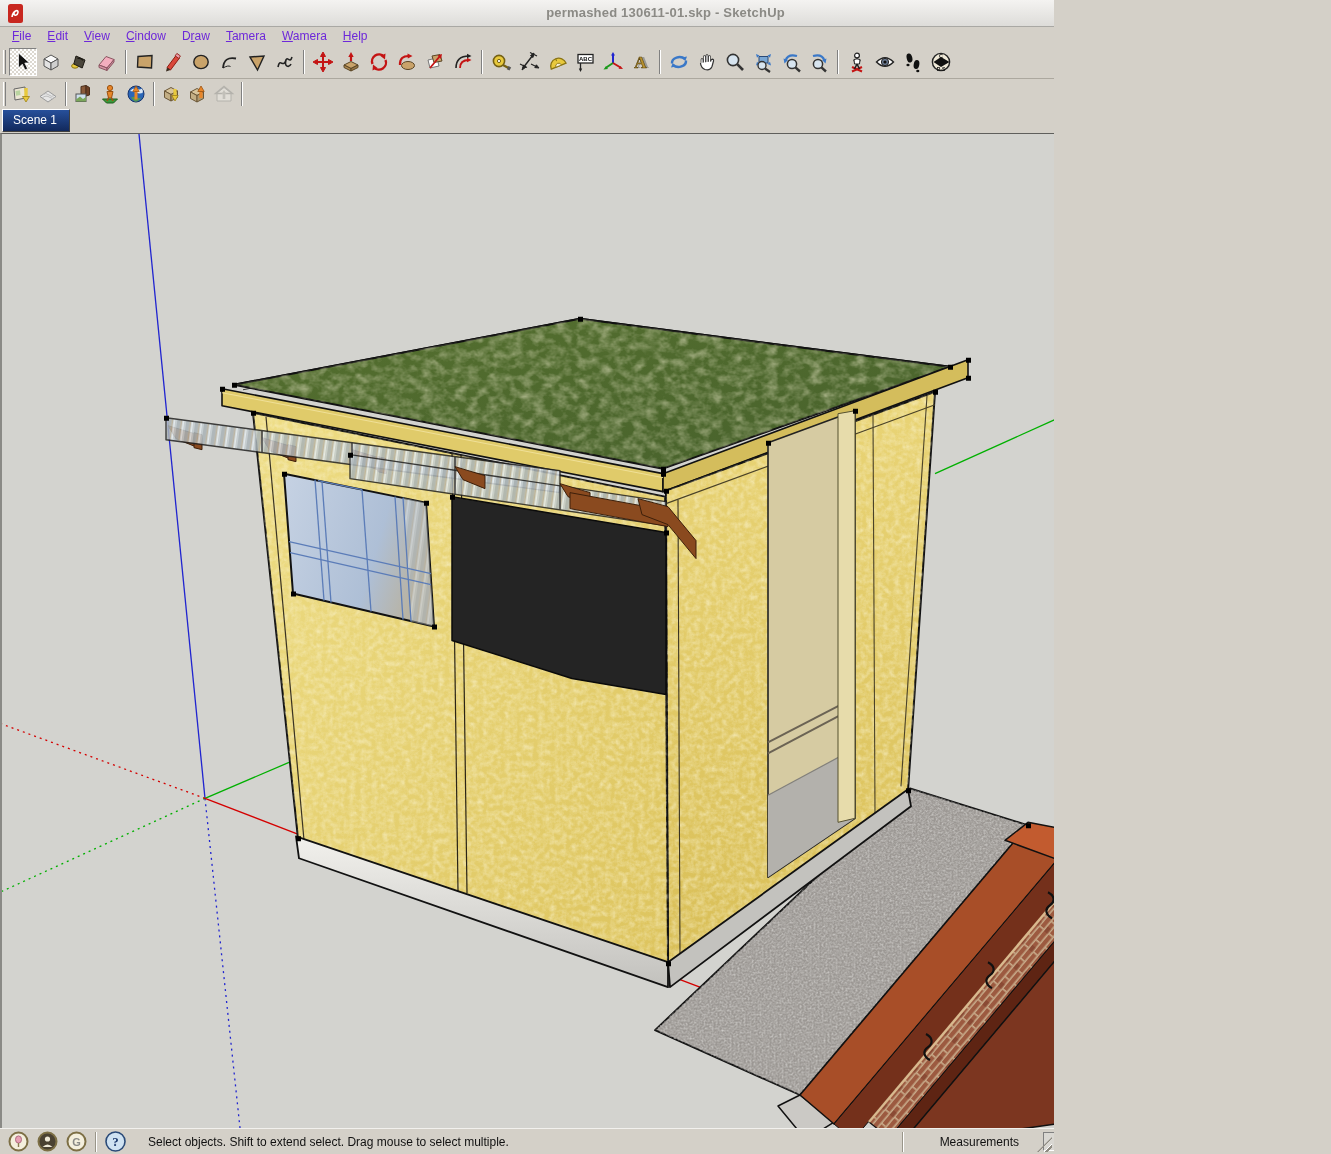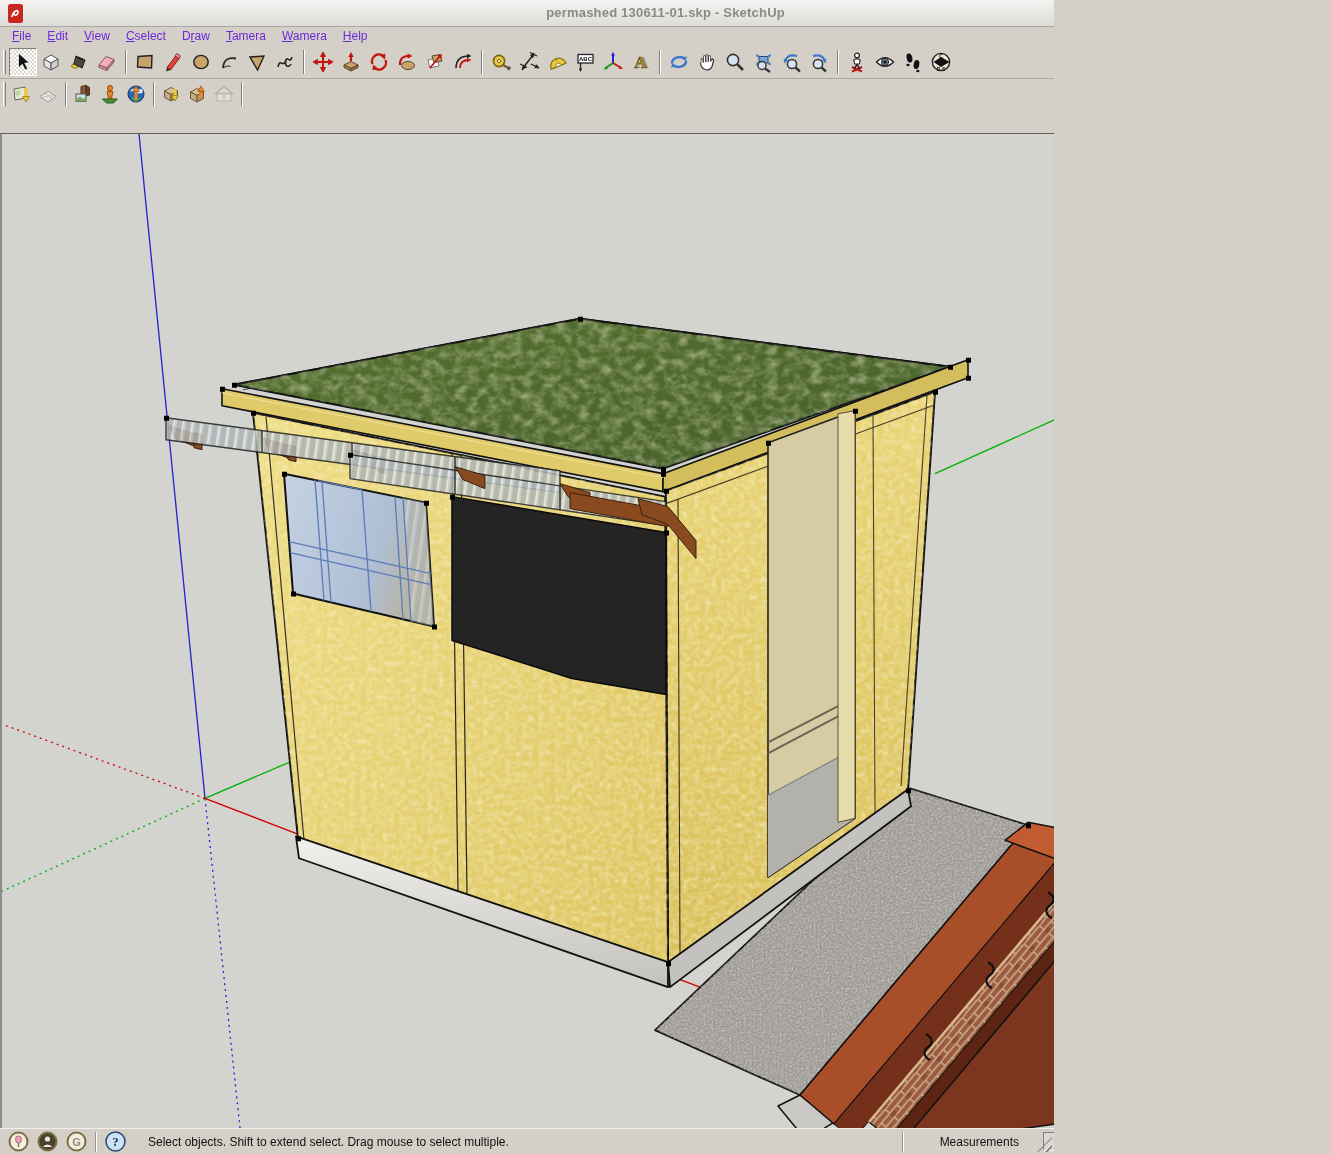--- a/index.html
+++ b/index.html
@@ -75,21 +75,21 @@
       <span>+</span>
       <span>×</span>
     </div>
   </div>
 
   <div id="menubar">
 
   <span class="mi"><span></span><u>F</u><span>ile</span></span>
       <span class="mi"><span></span><u>E</u><span>dit</span></span>
       <span class="mi"><span></span><u>V</u><span>iew</span></span>
-      <span class="mi"><span></span><u>C</u><span>select</span></span>
+      <span class="mi"><span></span><u>C</u><span>indow</span></span>
       <span class="mi"><span>D</span><u>r</u><span>aw</span></span>
       <span class="mi"><span></span><u>T</u><span>amera</span></span>
       <span class="mi"><span></span><u>W</u><span>amera</span></span>
       <span class="mi"><span></span><u>H</u><span>elp</span></span>
     </div>
 
   <div id="toolbar-main" class="toolbar">
     <div class="grip"></div>
 
     <div class="tb pressed">
@@ -407,20 +407,23 @@
       <svg viewBox="0 0 22 22" opacity="0.55">
           <polygon points="4,10 11,4.5 18,10 18,18 4,18" fill="#eceae4" stroke="#9a9a96"></polygon>
           <polygon points="2.5,10.5 11,3.5 19.5,10.5" fill="none" stroke="#9a9a96" stroke-width="1.4"></polygon>
           <line x1="11" y1="16" x2="11" y2="10" stroke="#b5b3ad" stroke-width="2.6"></line>
           <polygon points="11,7 8.5,11 13.5,11" fill="#b5b3ad"></polygon>
         </svg>
     </div>
     <div class="sep"></div>
   </div>
 
+  <div id="scenestrip">
+    <div class="scenetab">Scene 1</div>
+  </div>
 
   <div id="viewport">
     <svg viewBox="2 133 1327 995" width="1327" height="994" preserveAspectRatio="none">
       <defs>
         <linearGradient id="wallGradF" x1="0" y1="0" x2="1" y2="1">
           <stop offset="0" stop-color="#eedd85"></stop>
             <stop offset="1" stop-color="#ddc45e"></stop>
         </linearGradient>
         <linearGradient id="wallGradR" x1="0" y1="0" x2="0" y2="1">
           <stop offset="0" stop-color="#e9d476"></stop>

